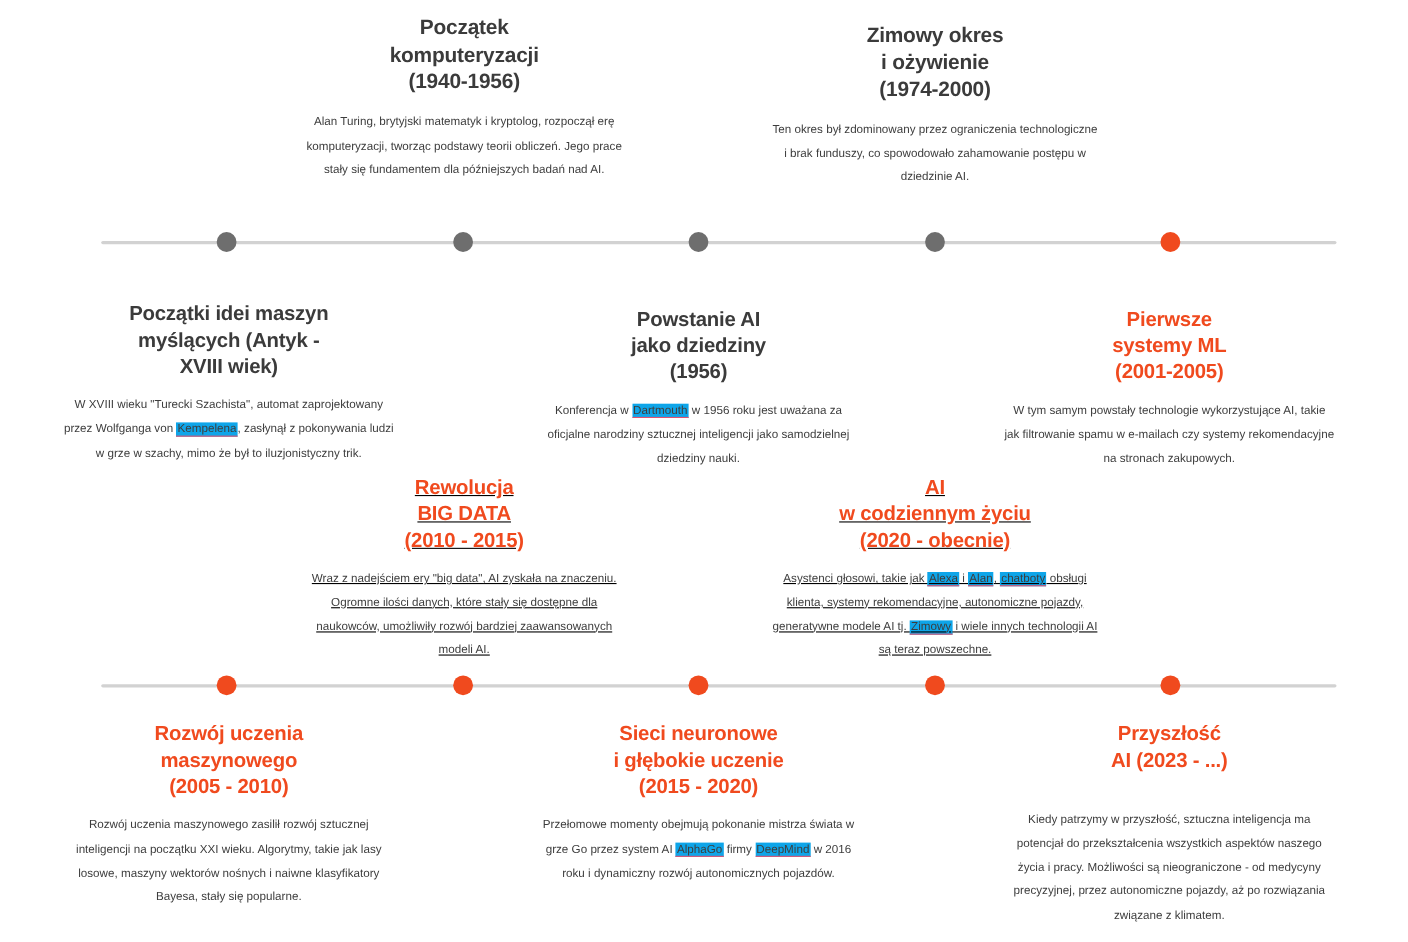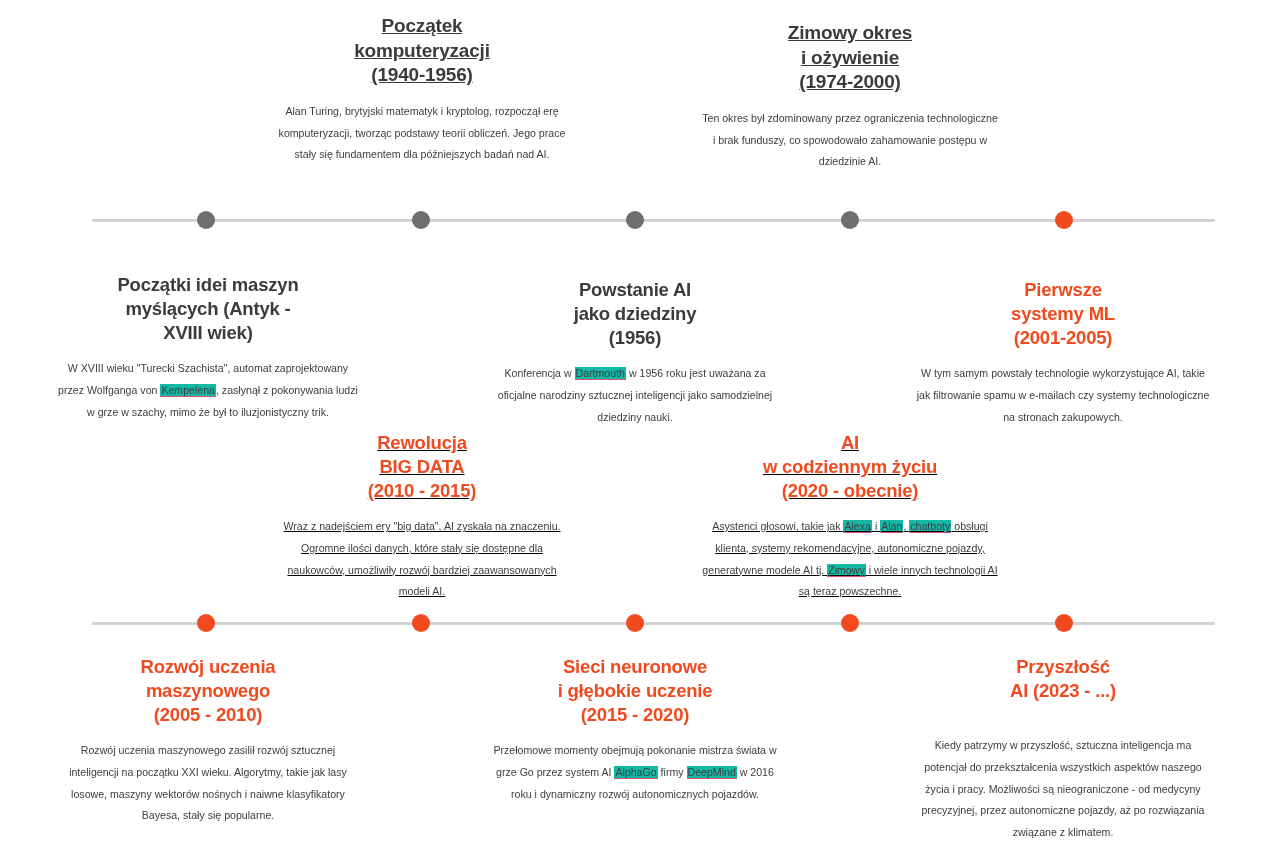--- a/index.html
+++ b/index.html
@@ -59,28 +59,28 @@
 
   .entry-body {
     margin-top: 13px;
     font-size: 10.6px;
     line-height: 2.05;
     color: #3d3d3d;
     font-weight: 500;
   }
 
   .entry-body .hl {
-    background: #14b8a6;
+    background: #0ea5e9;
     border-bottom: 1.4px solid #e0536f;
     padding: 0 1px;
   }
 
   
   .row-above { width: 300px; }
-  .row-above .entry-title { font-size: 19px; text-decoration: underline; }
+  .row-above .entry-title { font-size: 19px; }
 
   
   .row-below-top { width: 300px; margin-top: 24px; }
 
   
   .row-middle { width: 300px; text-decoration: underline; }
 
   
   .row-bottom { width: 300px; }
 </style>
@@ -132,21 +132,21 @@
     <div class="entry-title dark">Powstanie AI
 jako dziedziny
 (1956)</div>
     <div class="entry-body">Konferencja w <span class="hl">Dartmouth</span> w 1956 roku jest uważana za oficjalne narodziny sztucznej inteligencji jako samodzielnej dziedziny nauki.</div>
   </div>
 
   <div class="entry row-below-top" style="left:913px; top:254px;">
     <div class="entry-title orange">Pierwsze
 systemy ML
 (2001-2005)</div>
-    <div class="entry-body">W tym samym powstały technologie wykorzystujące AI, takie jak filtrowanie spamu w e-mailach czy systemy technologiczne na stronach zakupowych.</div>
+    <div class="entry-body">W tym samym powstały technologie wykorzystujące AI, takie jak filtrowanie spamu w e-mailach czy systemy rekomendacyjne na stronach zakupowych.</div>
   </div>
 
   <div class="entry row-middle" style="left:272px; top:431px;">
     <div class="entry-title orange">Rewolucja
 BIG DATA
 (2010 - 2015)</div>
     <div class="entry-body">Wraz z nadejściem ery "big data", AI zyskała na znaczeniu. Ogromne ilości danych, które stały się dostępne dla naukowców, umożliwiły rozwój bardziej zaawansowanych modeli AI.</div>
   </div>
 
   <div class="entry row-middle" style="left:700px; top:431px;">

